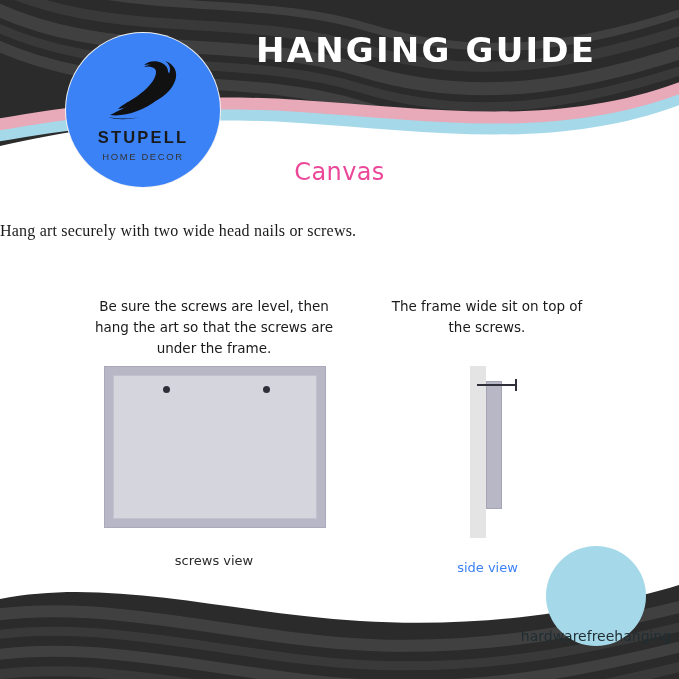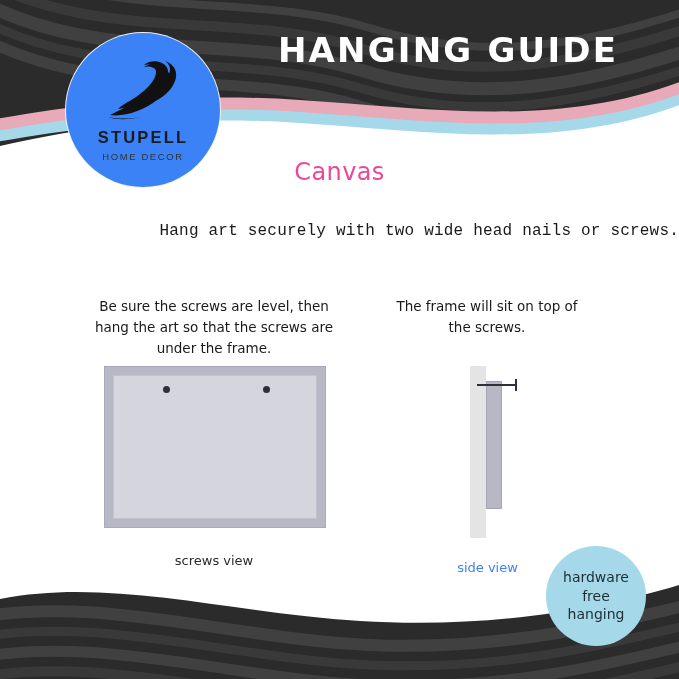--- a/index.html
+++ b/index.html
@@ -82,51 +82,50 @@
     text-align: center;
     font-family: "Liberation Sans", sans-serif;
     font-size: 9.5px;
     letter-spacing: 1.6px;
     color: #333333;
   }
 
   
   .title {
     position: absolute;
-    left: 248px;
+    left: 256px;
     top: 30px;
     width: 400px;
     font-family: "DejaVu Sans", sans-serif;
     font-size: 34px;
     font-weight: 700;
     letter-spacing: 2.2px;
     color: #ffffff;
     z-index: 5;
-    text-align: center;
   }
 
   
   .subtitle {
     position: absolute;
     left: 0;
     right: 0;
     top: 158px;
     text-align: center;
     font-family: "DejaVu Sans", sans-serif;
     font-size: 24px;
     color: #ec4899;
     letter-spacing: 0.4px;
   }
   .lead {
     position: absolute;
     left: 0;
     right: 0;
     top: 222px;
-    text-align: right;
-    font-family: Liberation Mono, monospace;
+    text-align: left;
+    font-family: Liberation Serif, serif;
     font-size: 16px;
     color: #1a1a1a;
     letter-spacing: 0.2px;
   }
 
   
   .col {
     position: absolute;
     top: 296px;
   }
@@ -230,22 +229,22 @@
   .badge {
     position: absolute;
     right: 33px;
     bottom: 33px;
     width: 100px;
     height: 100px;
     border-radius: 50%;
     background: #a5d8e8;
     z-index: 7;
     display: flex;
-    flex-direction: column;
-    align-items: center;
+    flex-direction: row;
+    align-items: flex-end;
     justify-content: center;
   }
   .badge span {
     display: block;
     font-family: "DejaVu Sans", sans-serif;
     font-size: 14px;
     color: #1f2d33;
     line-height: 1.35;
     text-align: center;
   }
@@ -289,21 +288,21 @@
   <div class="title">HANGING GUIDE</div>
 
   <div class="subtitle">Canvas</div>
   <div class="lead">Hang art securely with two wide head nails or screws.</div>
 
   <div class="col col-left">
     <div class="col-caption">Be sure the screws are level, then hang the art so that the screws are under the frame.</div>
   </div>
 
   <div class="col col-right">
-    <div class="col-caption">The frame will sit on top of the screws.</div>
+    <div class="col-caption">The frame wide sit on top of the screws.</div>
   </div>
 
   <div class="front-view">
     <div class="front-view-inner"></div>
     <div class="screw screw-1"></div>
     <div class="screw screw-2"></div>
   </div>
   <div class="label-front">screws view</div>
 
   <div class="side-wall"></div>

